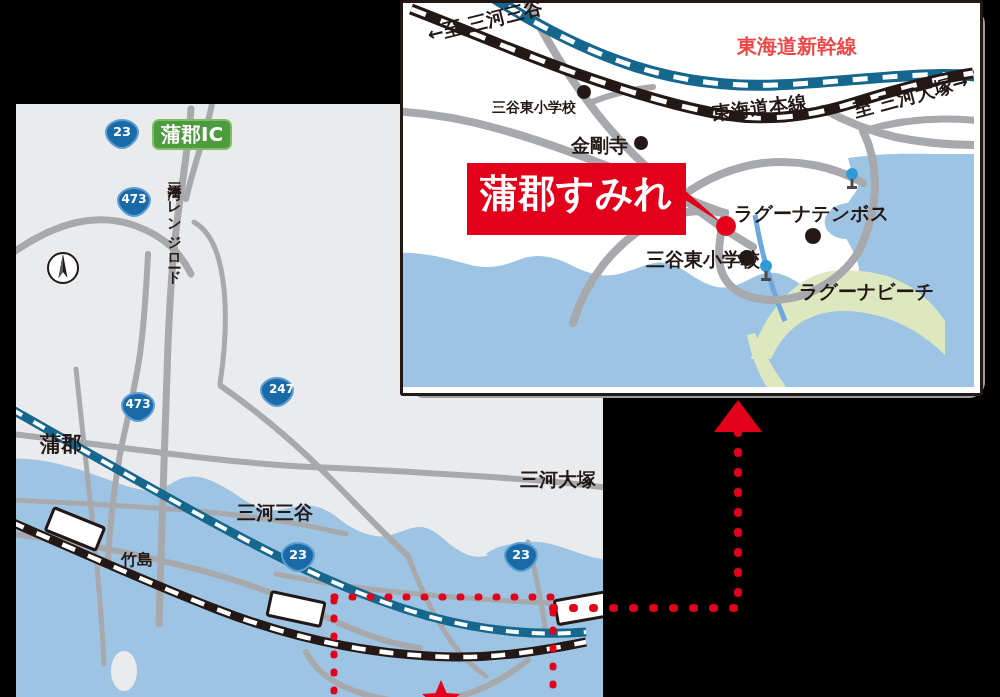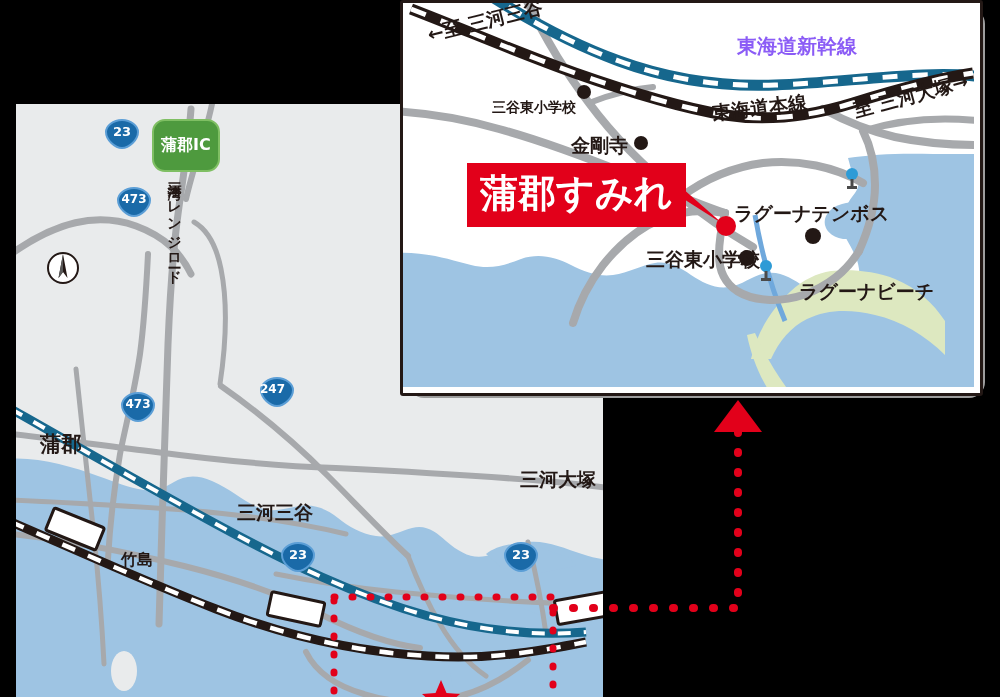--- a/index.html
+++ b/index.html
@@ -120,22 +120,22 @@
           <polygon points="0,-14 4.5,10 0,4 -4.5,10" fill="#231815"></polygon>
           <polygon points="0,-14 0,4 -4.5,10" fill="#5a5a5a"></polygon>
         </g>
 
         <rect x="318" y="493" width="219" height="170" fill="none" stroke="#e2001a" stroke-width="7" stroke-dasharray="1 17" stroke-linecap="round"></rect>
 
         <polygon points="425,576 430.5,589 444,590 433.5,599 437,612 425,604.5 413,612 416.5,599 406,590 419.5,589" fill="#e2001a"></polygon>
       </g>
     </svg>
 
-    <div class="lbl" style="left:136px;top:15px;background:#4e9a3e;color:#fff;font-size:16px;
-                padding:14px 7px;border:2px solid #7fbf63;border-radius:13px;letter-spacing:0;">蒲郡IC</div>
+    <div class="lbl" style="left:136px;top:15px;background:#4e9a3e;color:#fff;font-size:20px;
+                padding:0 7px;border:2px solid #7fbf63;border-radius:7px;letter-spacing:0;">蒲郡IC</div>
 
     <div class="lbl vlbl" style="left:150px;top:68px;font-size:14px;letter-spacing:1px;">三河湾オレンジロード</div>
 
     <div class="lbl" style="left:24px;top:326px;font-size:21px;">蒲郡</div>
     <div class="lbl" style="left:221px;top:396px;font-size:19px;">三河三谷</div>
     <div class="lbl" style="left:504px;top:363px;font-size:19px;">三河大塚</div>
 
     <div class="lbl" style="left:105px;top:446px;font-size:16px;">竹島</div>
   </div>
 
@@ -148,21 +148,21 @@
   <div style="position:absolute;left:117px;top:187px;width:34px;height:30px;">
     <svg width="34" height="30" viewBox="0 0 34 30">
         <path d="M17 1 C26 1 33 7 33 13 C33 21 24 29 17 29 C10 29 1 21 1 13 C1 7 8 1 17 1 Z" fill="#1a6aa8" stroke="#5b9ed6" stroke-width="2"></path>
       </svg>
     <span style="position:absolute;left:0;top:5px;width:34px;text-align:center;color:#fff;font-size:12px;font-weight:700;">473</span>
   </div>
   <div style="position:absolute;left:260px;top:377px;width:34px;height:30px;">
     <svg width="34" height="30" viewBox="0 0 34 30">
         <path d="M17 1 C26 1 33 7 33 13 C33 21 24 29 17 29 C10 29 1 21 1 13 C1 7 8 1 17 1 Z" fill="#1a6aa8" stroke="#5b9ed6" stroke-width="2"></path>
       </svg>
-    <span style="position:absolute;left:0;top:5px;width:34px;text-align:left;color:#fff;font-size:12px;font-weight:700;">247</span>
+    <span style="position:absolute;left:0;top:5px;width:34px;text-align:right;color:#fff;font-size:12px;font-weight:700;">247</span>
   </div>
   <div style="position:absolute;left:121px;top:392px;width:34px;height:30px;">
     <svg width="34" height="30" viewBox="0 0 34 30">
         <path d="M17 1 C26 1 33 7 33 13 C33 21 24 29 17 29 C10 29 1 21 1 13 C1 7 8 1 17 1 Z" fill="#1a6aa8" stroke="#5b9ed6" stroke-width="2"></path>
       </svg>
     <span style="position:absolute;left:0;top:5px;width:34px;text-align:center;color:#fff;font-size:12px;font-weight:700;">473</span>
   </div>
   <div style="position:absolute;left:281px;top:542px;width:34px;height:30px;">
     <svg width="34" height="30" viewBox="0 0 34 30">
         <path d="M17 1 C26 1 33 7 33 13 C33 21 24 29 17 29 C10 29 1 21 1 13 C1 7 8 1 17 1 Z" fill="#1a6aa8" stroke="#5b9ed6" stroke-width="2"></path>
@@ -270,28 +270,28 @@
           <circle cx="0" cy="-7" r="6" fill="#2e9bd6"></circle>
           <rect x="-1.5" y="-2" width="3" height="7" fill="#4a4a4a"></rect>
           <rect x="-5" y="5" width="10" height="3" fill="#4a4a4a"></rect>
         </g>
 
         <polygon points="232,165 262,170 320,221" fill="#e2001a"></polygon>
       </g>
     </svg>
 
     <div class="lbl" style="left:22px;top:20px;font-size:19px;transform:rotate(-14deg);transform-origin:left top;">←至 三河三谷</div>
-    <div class="lbl" style="left:334px;top:30px;font-size:20px;color:#8b5cf6;">東海道新幹線</div>
+    <div class="lbl" style="left:334px;top:30px;font-size:20px;color:#ef4444;">東海道新幹線</div>
     <div class="lbl" style="left:308px;top:98px;font-size:19px;transform:rotate(-7deg);transform-origin:left top;">東海道本線</div>
     <div class="lbl" style="left:448px;top:96px;font-size:19px;transform:rotate(-15deg);transform-origin:left top;">至 三河大塚→</div>
 
     <div class="lbl" style="left:89px;top:96px;font-size:14px;">三谷東小学校</div>
     <div class="lbl" style="left:168px;top:130px;font-size:19px;">金剛寺</div>
     <div class="lbl" style="left:331px;top:198px;font-size:19px;">ラグーナテンボス</div>
     <div class="lbl" style="left:243px;top:244px;font-size:19px;">三谷東小学校</div>
     <div class="lbl" style="left:396px;top:276px;font-size:19px;">ラグーナビーチ</div>
 
-    <div style="position:absolute;left:64px;top:160px;background:#e2001a;padding:5px 13px 8px;">
+    <div style="position:absolute;left:64px;top:160px;background:#e2001a;padding:5px 13px 16px;">
       <span style="color:#ffffff;font-size:38px;font-weight:700;letter-spacing:0;white-space:nowrap;">蒲郡すみれ</span>
     </div>
   </div>
 
 </div>
 
 </body></html>

